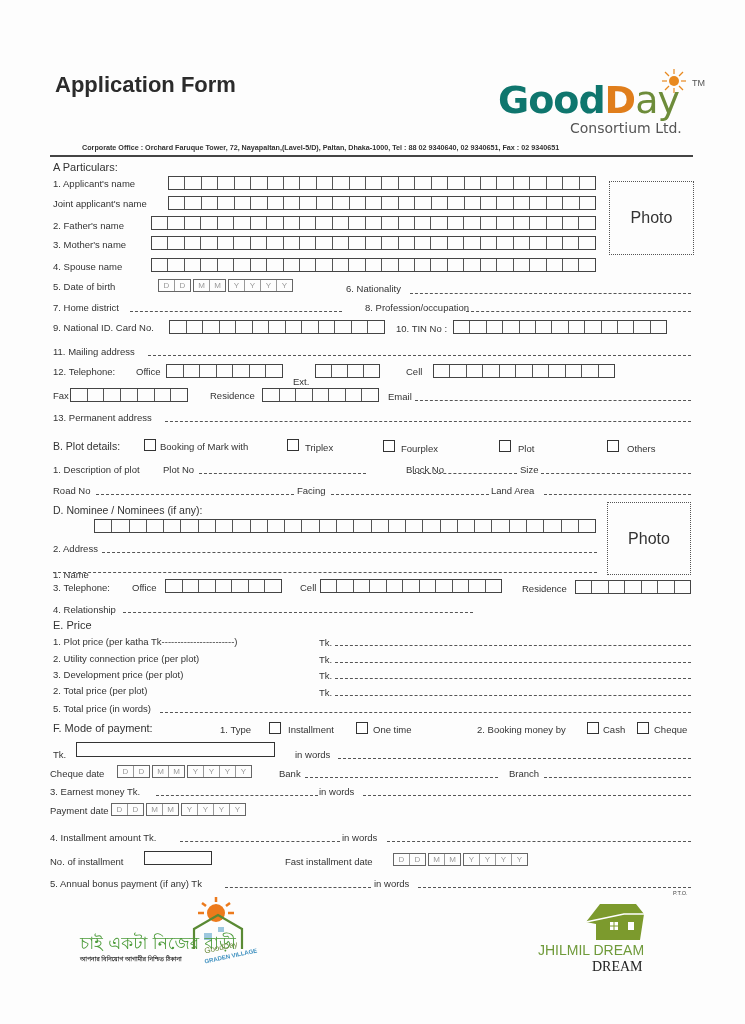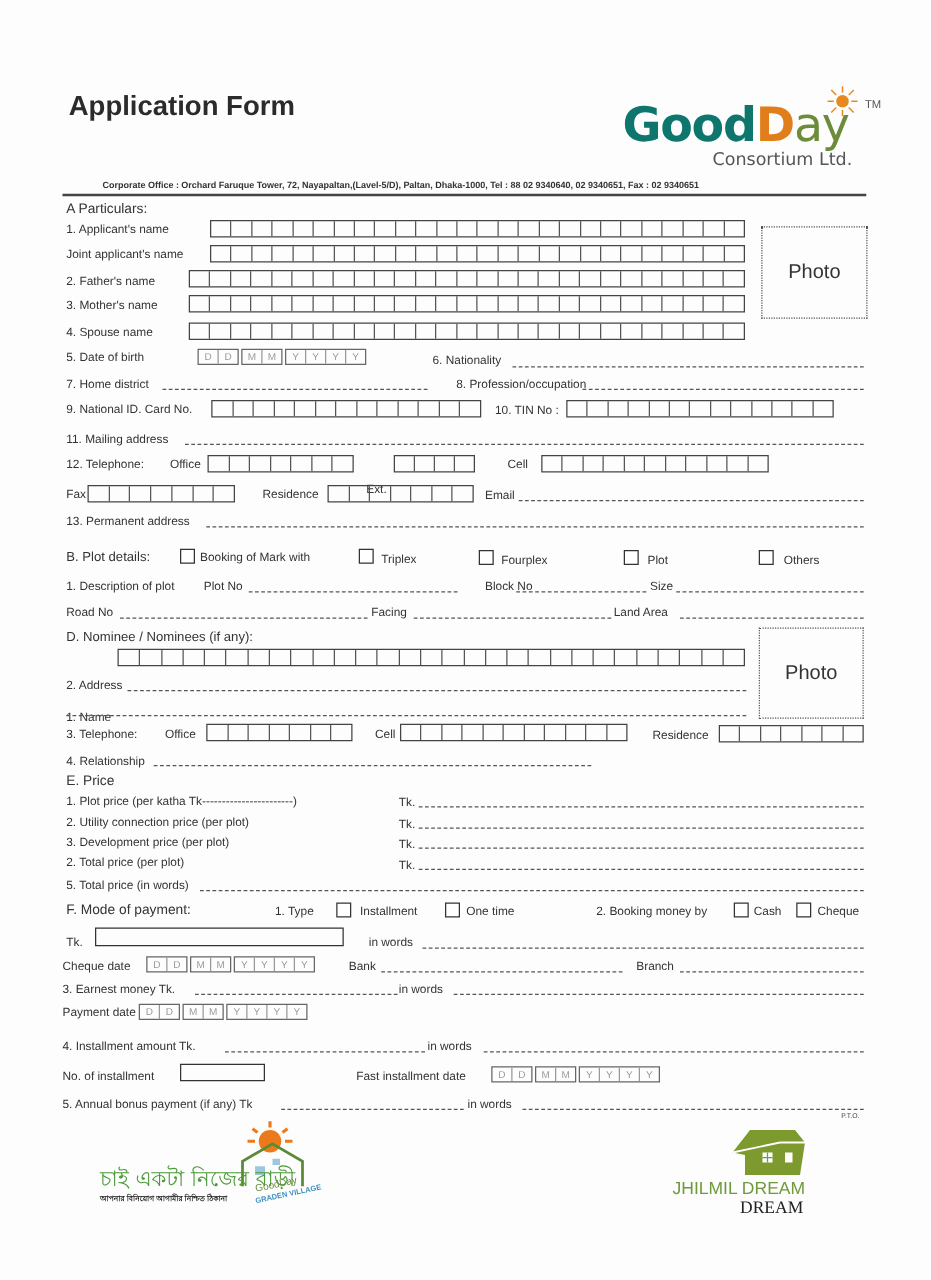--- a/index.html
+++ b/index.html
@@ -283,21 +283,21 @@
   <div class="abs lbl" style="left:136px;top:366px;">Office</div>
   <div class="abs boxes" style="left:166px;top:364px;width:117px;">
       <span></span>
       <span></span>
       <span></span>
       <span></span>
       <span></span>
       <span></span>
       <span></span>
     </div>
-  <div class="abs lbl" style="left:293px;top:386px;">Ext.</div>
+  <div class="abs lbl" style="left:293px;top:376px;">Ext.</div>
   <div class="abs boxes" style="left:315px;top:364px;width:65px;">
       <span></span>
       <span></span>
       <span></span>
       <span></span>
     </div>
   <div class="abs lbl" style="left:406px;top:366px;">Cell</div>
   <div class="abs boxes" style="left:433px;top:364px;width:182px;">
       <span></span>
       <span></span>
@@ -346,21 +346,21 @@
   <div class="abs chk" style="left:383px;top:440px;"></div>
   <div class="abs lbl" style="left:401px;top:443px;">Fourplex</div>
   <div class="abs chk" style="left:499px;top:440px;"></div>
   <div class="abs lbl" style="left:518px;top:443px;">Plot</div>
   <div class="abs chk" style="left:607px;top:440px;"></div>
   <div class="abs lbl" style="left:627px;top:443px;">Others</div>
 
   <div class="abs lbl" style="left:53px;top:464px;">1. Description of plot</div>
   <div class="abs lbl" style="left:163px;top:464px;">Plot No</div>
   <div class="abs dots" style="left:199px;top:473px;width:167px;"></div>
-  <div class="abs lbl" style="left:370px;top:464px;padding-left:18px;">Block No</div>
+  <div class="abs lbl" style="left:388px;top:464px;padding-left:18px;">Block No</div>
   <div class="abs dots" style="left:413px;top:473px;width:104px;"></div>
   <div class="abs lbl" style="left:520px;top:464px;">Size</div>
   <div class="abs dots" style="left:541px;top:473px;width:150px;"></div>
 
   <div class="abs lbl" style="left:53px;top:485px;">Road No</div>
   <div class="abs dots" style="left:96px;top:494px;width:198px;"></div>
   <div class="abs lbl" style="left:297px;top:485px;">Facing</div>
   <div class="abs dots" style="left:331px;top:494px;width:158px;"></div>
   <div class="abs lbl" style="left:491px;top:485px;">Land Area</div>
   <div class="abs dots" style="left:544px;top:494px;width:147px;"></div>

